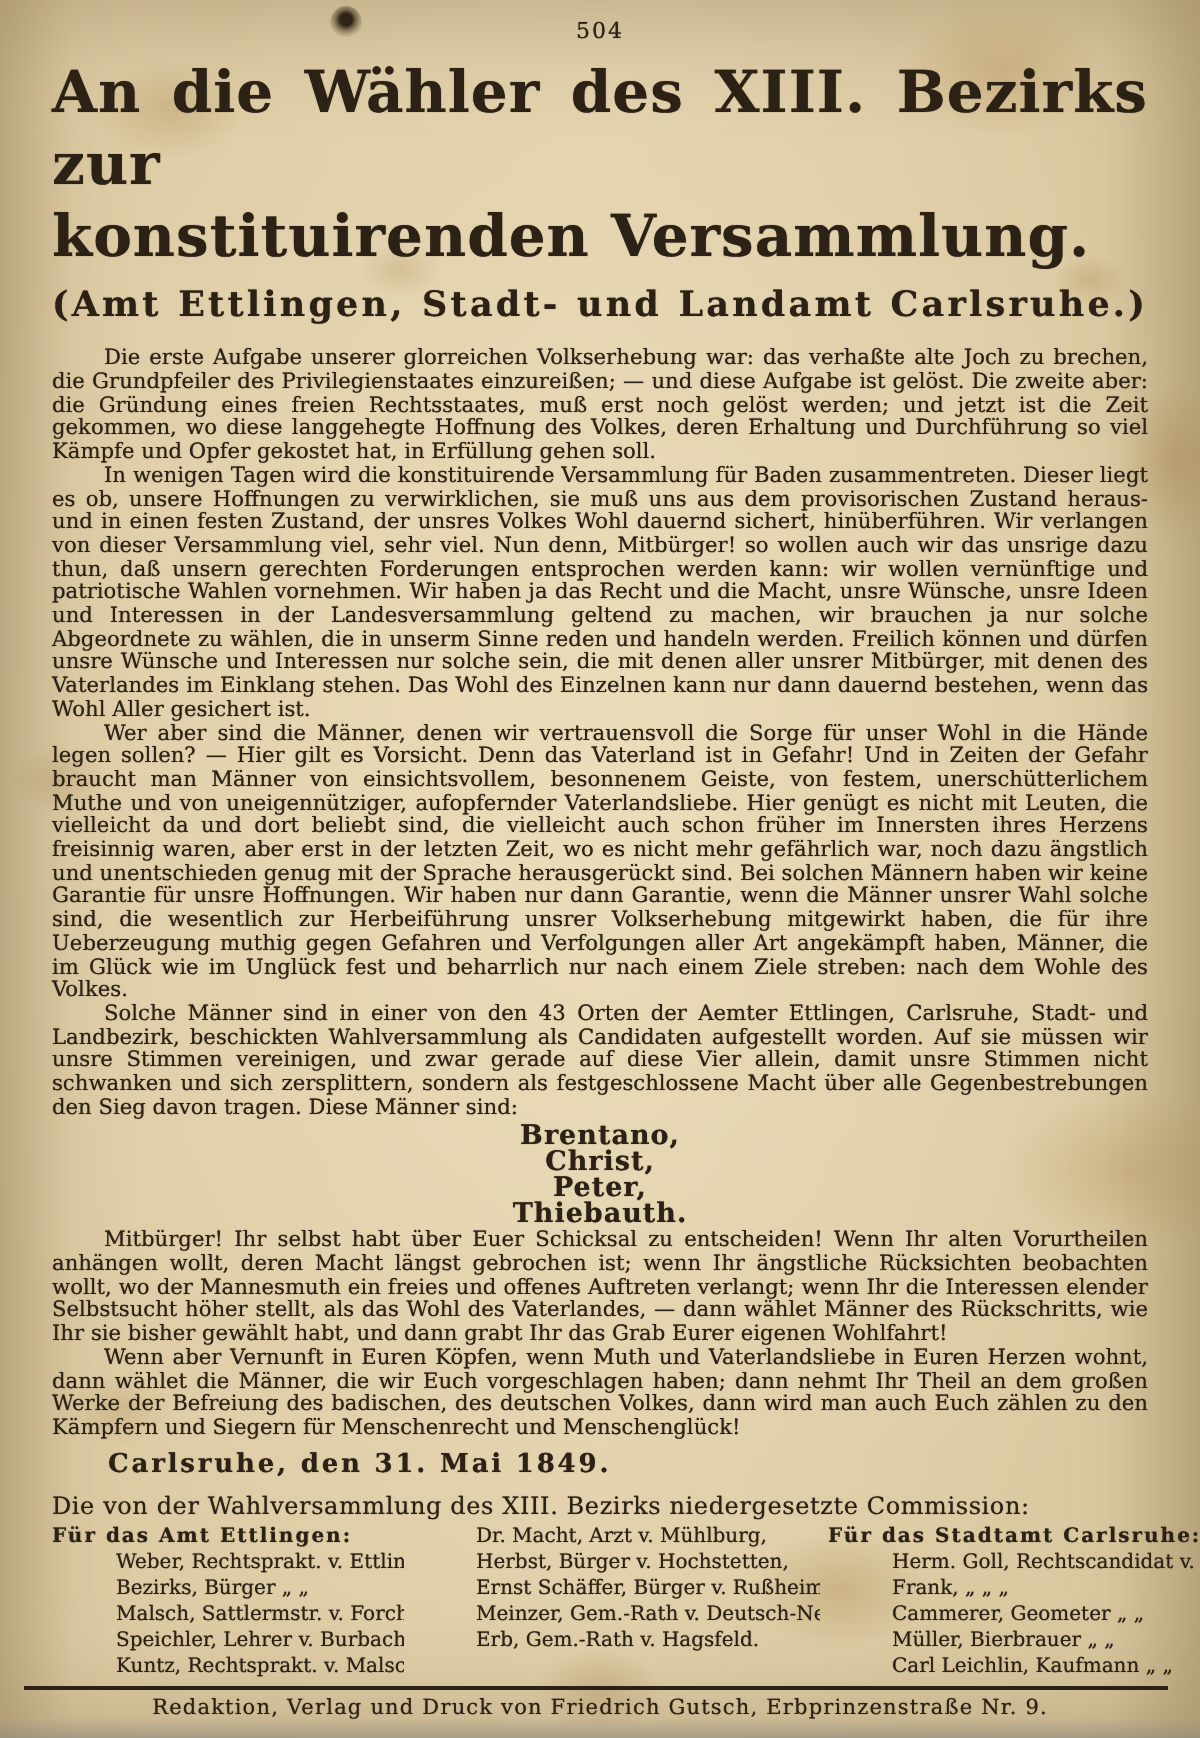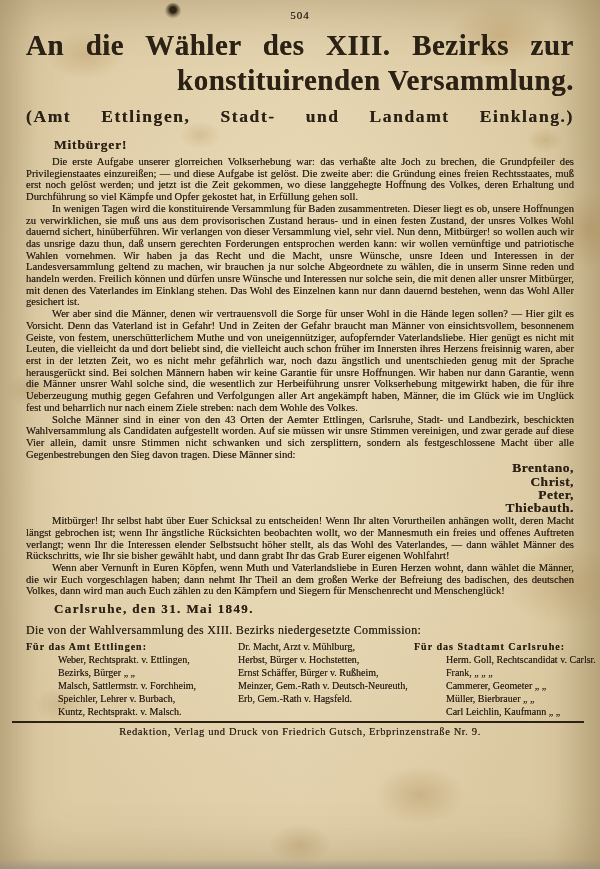--- a/index.html
+++ b/index.html
@@ -44,48 +44,47 @@
   }
   .bottom-edge{
     position:absolute;left:0;right:0;bottom:0;height:10px;pointer-events:none;
     background:linear-gradient(to bottom, rgba(0,0,0,0), rgba(140,138,128,.55));
   }
   .content{
     position:absolute;inset:0;
     padding:9px 26px 12px 26px;
     color:var(--ink);
     text-shadow:0 0 .5px rgba(43,33,21,.7);
-    font-family:Liberation Serif, serif;
   }
   .pageno{
     text-align:center;font-size:11px;letter-spacing:1px;margin-bottom:6px;
   }
   .title{margin:0 0 4px 0;font-weight:bold;}
   .title .t1{
     display:block;font-size:29px;line-height:1.25;
     text-align:justify;text-align-last:justify;
     letter-spacing:.5px;
   }
   .title .t2{
-    display:block;font-size:29px;line-height:1.2;text-align:right;letter-spacing:.5px;
+    display:block;font-size:29px;line-height:1.2;text-align:left;letter-spacing:.5px;
   }
   .subtitle{
     font-size:17.5px;font-weight:bold;letter-spacing:1.6px;
     text-align:justify;text-align-last:justify;
     margin:8px 0 10px 0;line-height:1.2;
   }
   .salutation{
     font-size:13.5px;font-weight:bold;margin:0 0 3px 28px;letter-spacing:.8px;
   }
   p.body-par{
     margin:0;font-size:10.6px;line-height:11.7px;
     text-align:justify;text-indent:26px;
   }
   .candidates{
-    text-align:right;font-weight:bold;font-size:13.5px;line-height:13.2px;
+    text-align:center;font-weight:bold;font-size:13.5px;line-height:13.2px;
     margin:1px 0 1px 0;letter-spacing:.5px;
   }
   .dateline{
     font-size:13px;letter-spacing:1.4px;margin:4px 0 2px 28px;font-weight:bold;
   }
   .commission-intro{
     font-size:12px;text-align:left;margin:6px 0 2px 0;letter-spacing:.3px;
   }
   .commission{
     display:grid;grid-template-columns:176px 204px 1fr;
@@ -111,23 +110,22 @@
   <div class="inkblot"></div>
 
   <div class="content">
     <div class="pageno">504</div>
 
     <h1 class="title">
       <span class="t1">An die Wähler des XIII. Bezirks zur</span>
       <span class="t2">konstituirenden Versammlung.</span>
     </h1>
 
-    <div class="subtitle">(Amt Ettlingen, Stadt- und Landamt Einklang.)</div>
+    <div class="subtitle">(Amt Ettlingen, Stadt- und Landamt Carlsruhe.)</div>
 
-    <div class="salutation">Mitbürger!</div>
 
     <p class="body-par">Die erste Aufgabe unserer glorreichen Volkserhebung war: das verhaßte alte Joch zu brechen, die Grundpfeiler des Privilegienstaates einzureißen; — und diese Aufgabe ist gelöst. Die zweite aber: die Gründung eines freien Rechtsstaates, muß erst noch gelöst werden; und jetzt ist die Zeit gekommen, wo diese langgehegte Hoffnung des Volkes, deren Erhaltung und Durchführung so viel Kämpfe und Opfer gekostet hat, in Erfüllung gehen soll.</p>
     <p class="body-par">In wenigen Tagen wird die konstituirende Versammlung für Baden zusammentreten. Dieser liegt es ob, unsere Hoffnungen zu verwirklichen, sie muß uns aus dem provisorischen Zustand heraus- und in einen festen Zustand, der unsres Volkes Wohl dauernd sichert, hinüberführen. Wir verlangen von dieser Versammlung viel, sehr viel. Nun denn, Mitbürger! so wollen auch wir das unsrige dazu thun, daß unsern gerechten Forderungen entsprochen werden kann: wir wollen vernünftige und patriotische Wahlen vornehmen. Wir haben ja das Recht und die Macht, unsre Wünsche, unsre Ideen und Interessen in der Landesversammlung geltend zu machen, wir brauchen ja nur solche Abgeordnete zu wählen, die in unserm Sinne reden und handeln werden. Freilich können und dürfen unsre Wünsche und Interessen nur solche sein, die mit denen aller unsrer Mitbürger, mit denen des Vaterlandes im Einklang stehen. Das Wohl des Einzelnen kann nur dann dauernd bestehen, wenn das Wohl Aller gesichert ist.</p>
     <p class="body-par">Wer aber sind die Männer, denen wir vertrauensvoll die Sorge für unser Wohl in die Hände legen sollen? — Hier gilt es Vorsicht. Denn das Vaterland ist in Gefahr! Und in Zeiten der Gefahr braucht man Männer von einsichtsvollem, besonnenem Geiste, von festem, unerschütterlichem Muthe und von uneigennütziger, aufopfernder Vaterlandsliebe. Hier genügt es nicht mit Leuten, die vielleicht da und dort beliebt sind, die vielleicht auch schon früher im Innersten ihres Herzens freisinnig waren, aber erst in der letzten Zeit, wo es nicht mehr gefährlich war, noch dazu ängstlich und unentschieden genug mit der Sprache herausgerückt sind. Bei solchen Männern haben wir keine Garantie für unsre Hoffnungen. Wir haben nur dann Garantie, wenn die Männer unsrer Wahl solche sind, die wesentlich zur Herbeiführung unsrer Volkserhebung mitgewirkt haben, die für ihre Ueberzeugung muthig gegen Gefahren und Verfolgungen aller Art angekämpft haben, Männer, die im Glück wie im Unglück fest und beharrlich nur nach einem Ziele streben: nach dem Wohle des Volkes.</p>
     <p class="body-par">Solche Männer sind in einer von den 43 Orten der Aemter Ettlingen, Carlsruhe, Stadt- und Landbezirk, beschickten Wahlversammlung als Candidaten aufgestellt worden. Auf sie müssen wir unsre Stimmen vereinigen, und zwar gerade auf diese Vier allein, damit unsre Stimmen nicht schwanken und sich zersplittern, sondern als festgeschlossene Macht über alle Gegenbestrebungen den Sieg davon tragen.  Diese Männer sind:</p>
 
     <div class="candidates">
       <div>Brentano,</div>
       <div>Christ,</div>
       <div>Peter,</div>

